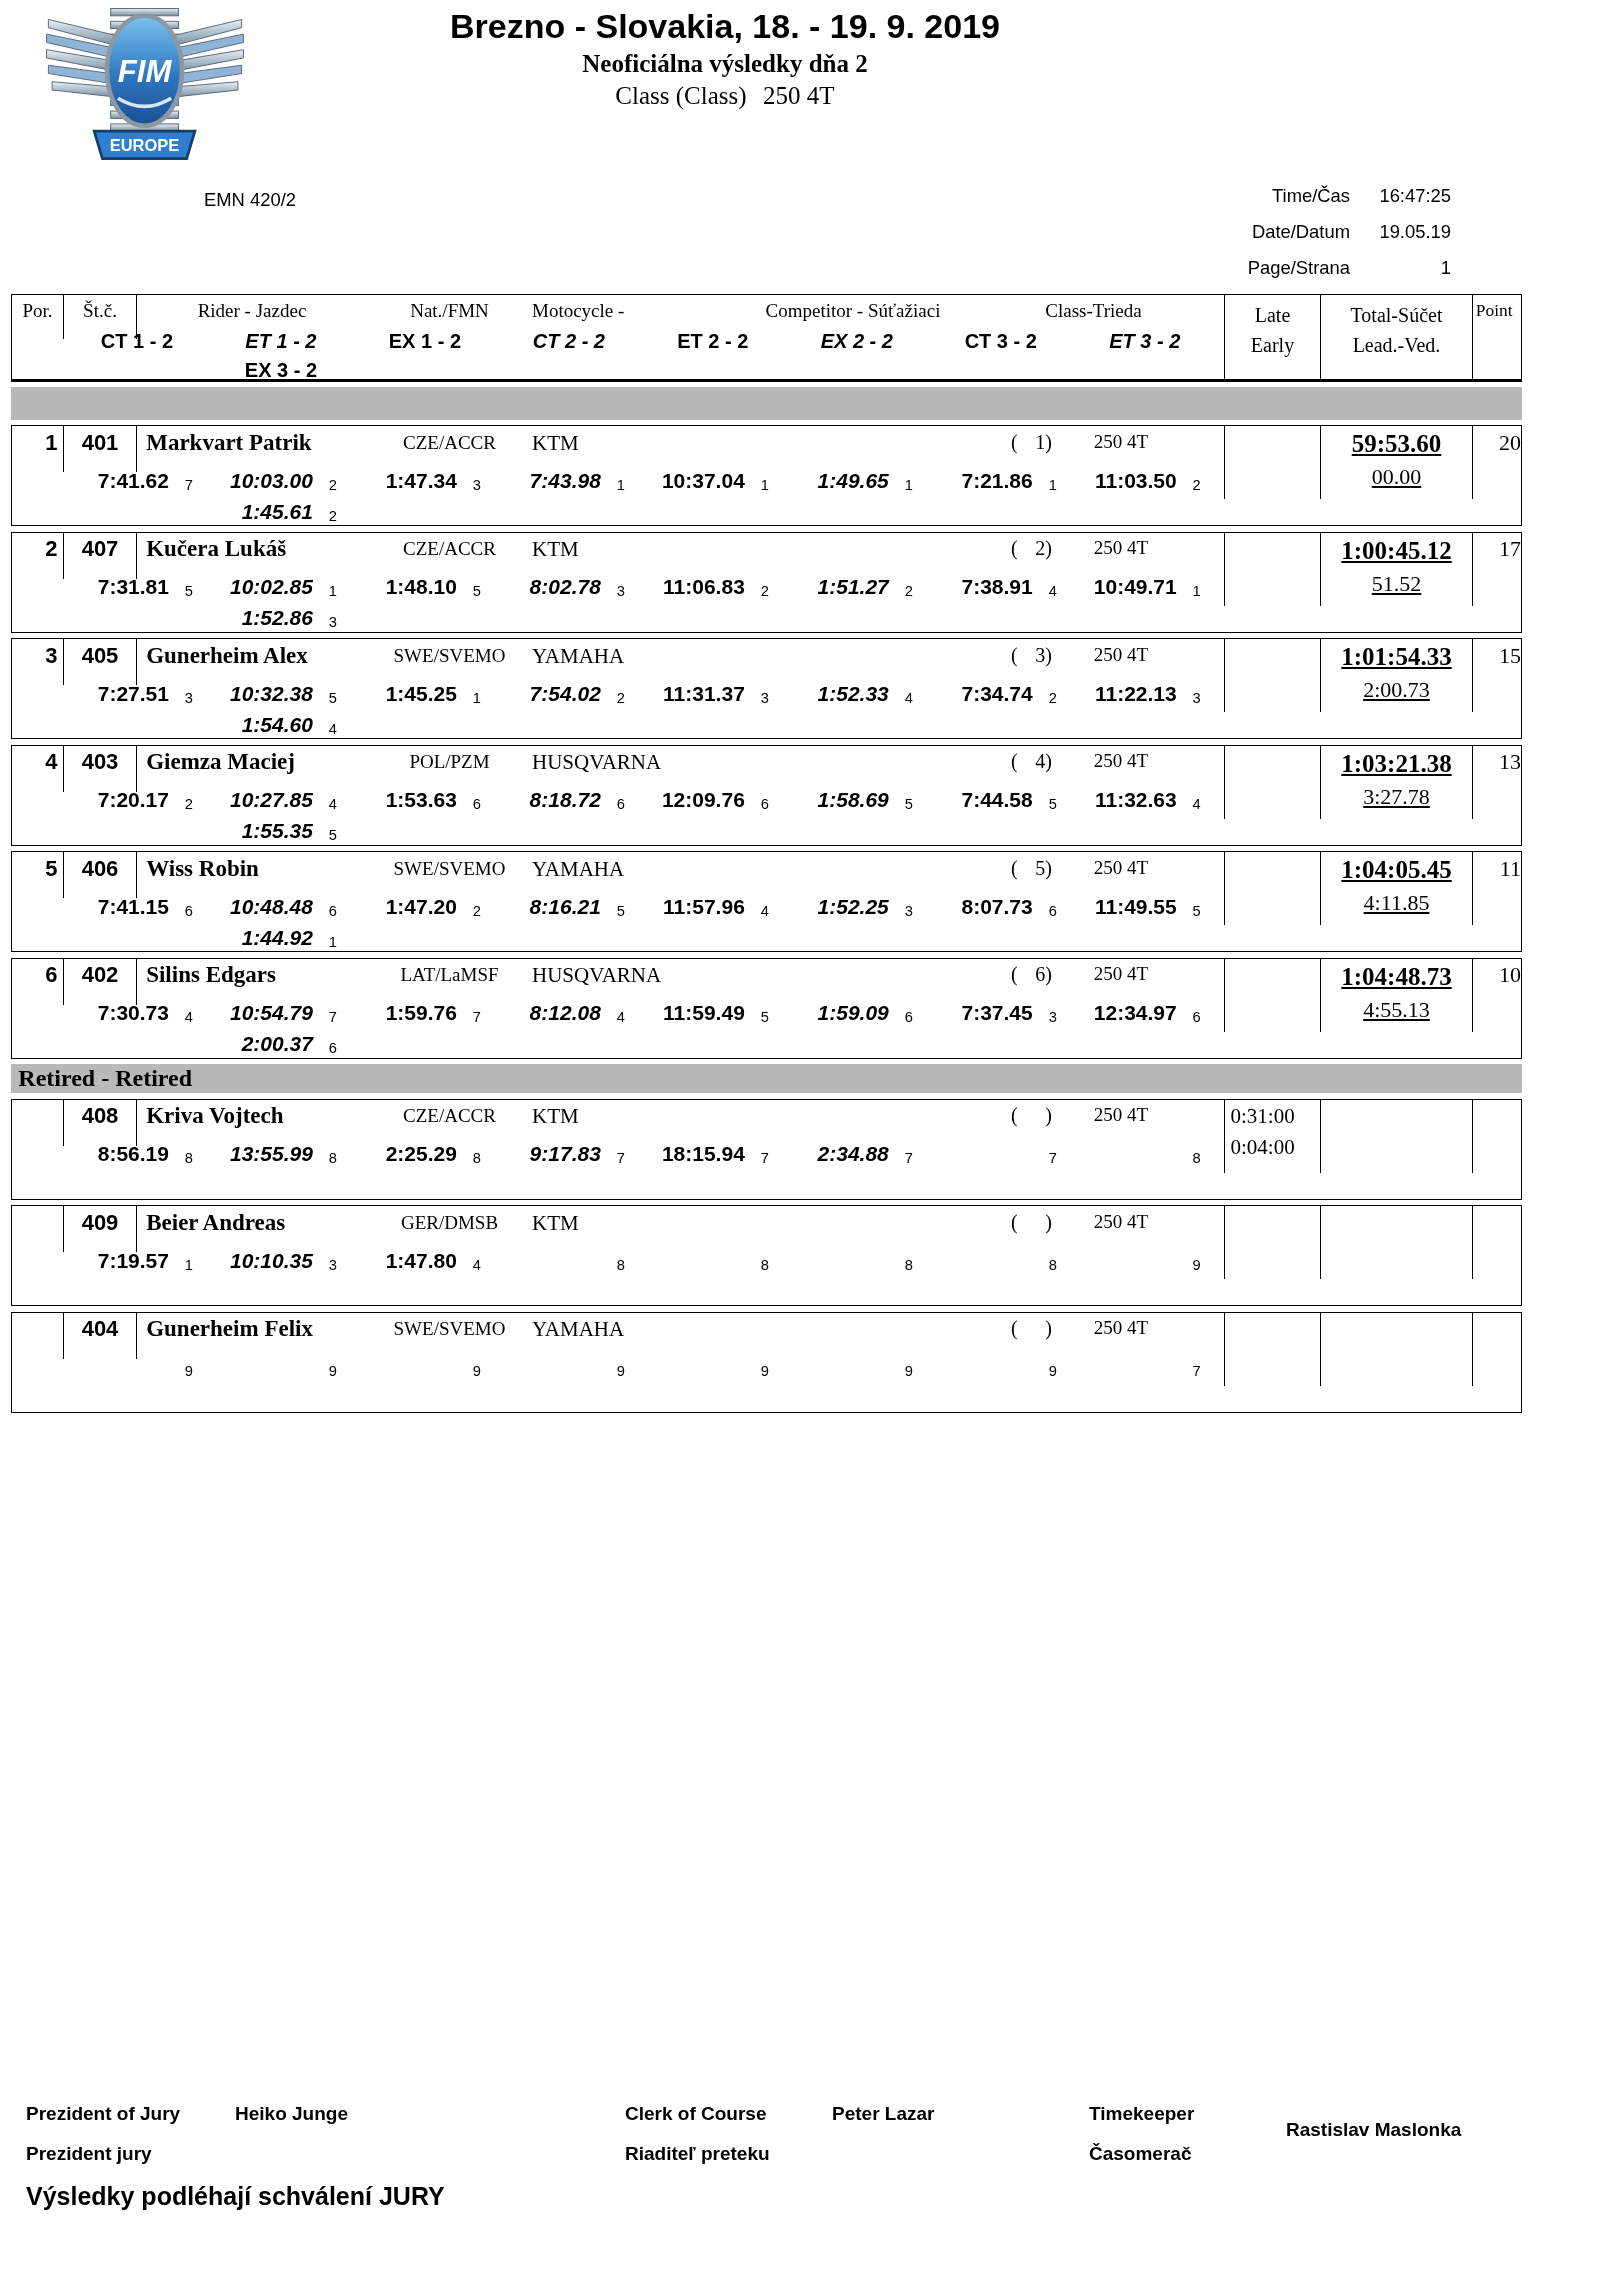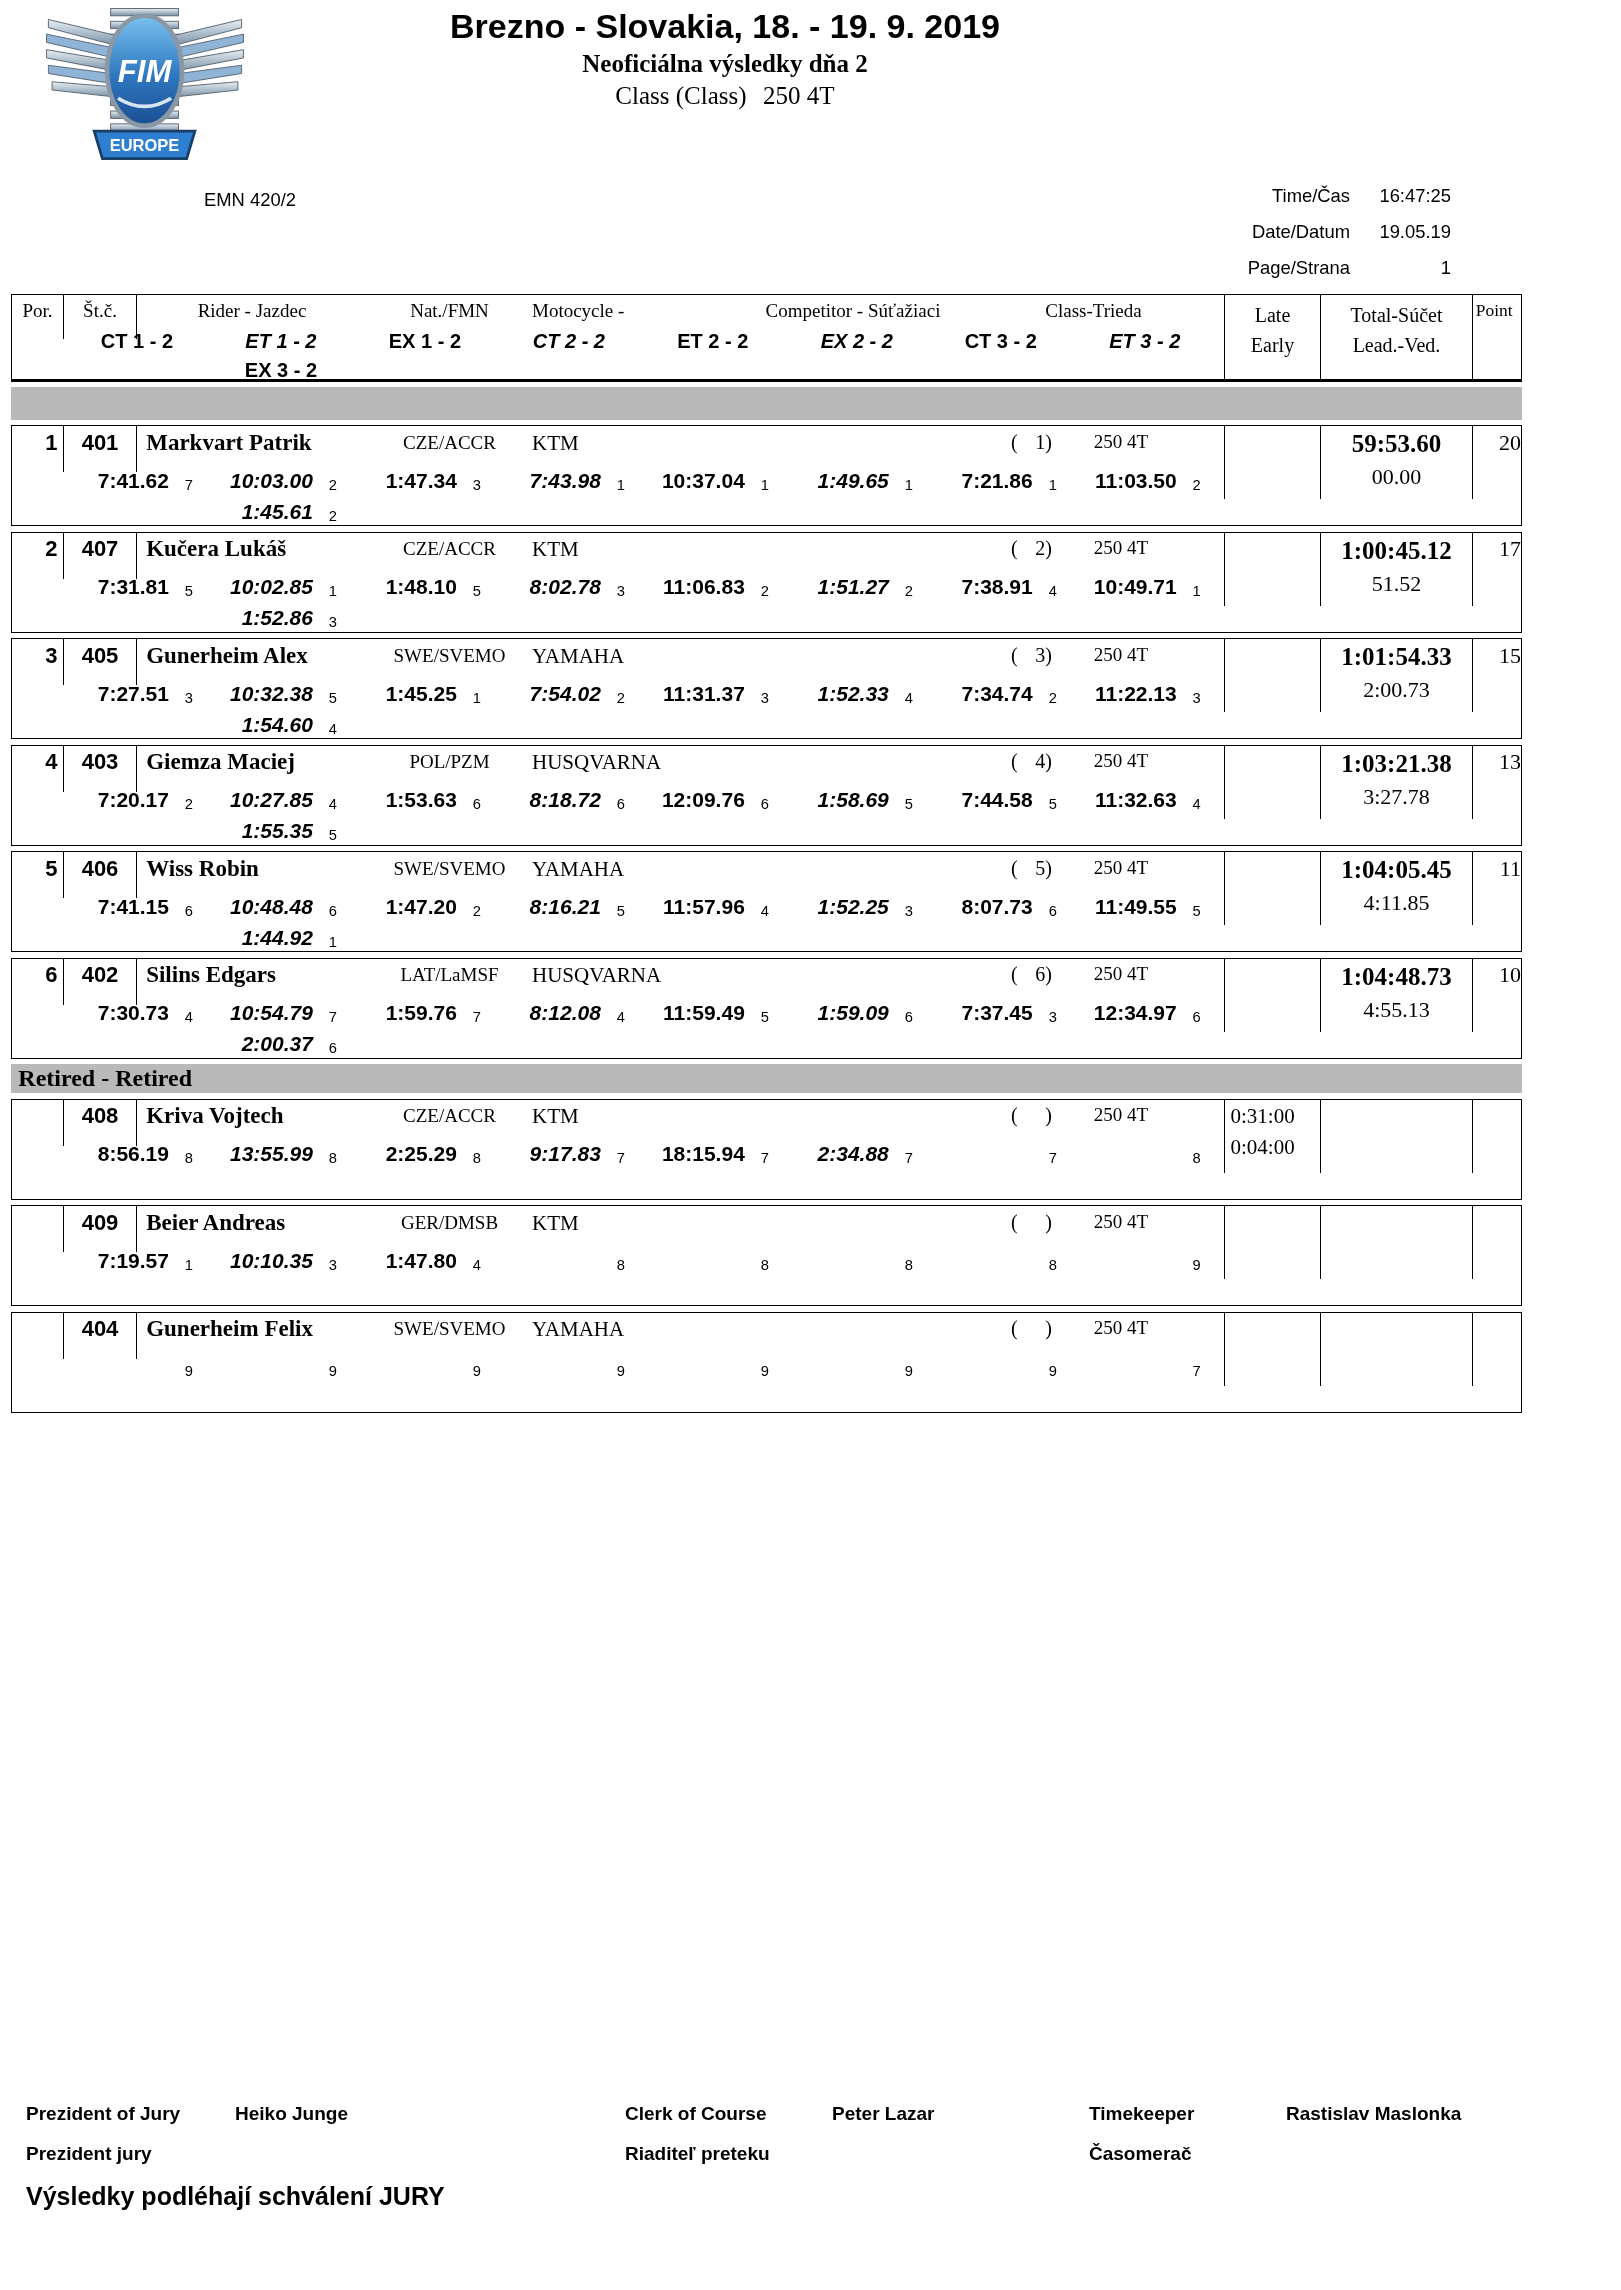--- a/index.html
+++ b/index.html
@@ -67,30 +67,30 @@
   .r-times{margin:1.8px 7.3px 0 53px;display:grid;grid-template-columns:repeat(8,1fr);height:31px;
            font-weight:bold;font-size:21px;}
   .tcell{display:flex;justify-content:flex-end;align-items:flex-start;white-space:nowrap;}
   .rank{width:40px;font-weight:normal;font-style:normal;font-size:14.7px;text-align:center;padding-top:8.3px;}
   .r-ex3{margin:0 7.3px 0 53px;display:grid;grid-template-columns:repeat(8,1fr);height:27.5px;
          font-weight:bold;font-size:21px;font-style:italic;}
   .r-ex3 .tcell{grid-column:2;}
   .c-late{width:97px;border-left:1.8px solid #000;border-right:1.8px solid #000;height:73px;
           font-family:"Liberation Serif",serif;font-size:21px;padding:1.8px 0 0 5.5px;line-height:31px;box-sizing:border-box;}
   .c-total{width:152px;border-right:1.8px solid #000;height:73px;text-align:center;
-           font-family:"Liberation Serif",serif;box-sizing:border-box;}
+           font-family:"Liberation Serif",serif;box-sizing:border-box;text-decoration:underline;}
   .total{font-weight:bold;font-size:25px;line-height:35px;}
   .diff{font-size:22px;line-height:31px;}
   .c-point{width:48px;text-align:right;font-family:"Liberation Serif",serif;font-size:22px;padding-top:3.7px;box-sizing:border-box;}
 
   
   .footer{position:absolute;top:2103px;left:26px;right:26px;font-weight:bold;font-size:19px;}
   .footer span{position:absolute;white-space:nowrap;}
   .f-a1{left:0;top:0;} .f-a2{left:209px;top:0;} .f-b1{left:599px;top:0;} .f-b2{left:806px;top:0;}
-  .f-c1{left:1063px;top:0;} .f-c2{left:1260px;top:0;}
+  .f-c1{left:1063px;top:0;} .f-c2{left:1260px;top:16px;}
   .f-a3{left:0;top:40px;} .f-b3{left:599px;top:40px;} .f-c3{left:1063px;top:40px;}
   .f-approval{left:0;top:79px;font-size:25px;}
 </style>
 </head>
 <body>
 
 <div class="page">
 
   <div class="logo">
     <svg width="216" height="163" viewBox="0 0 235 178">

